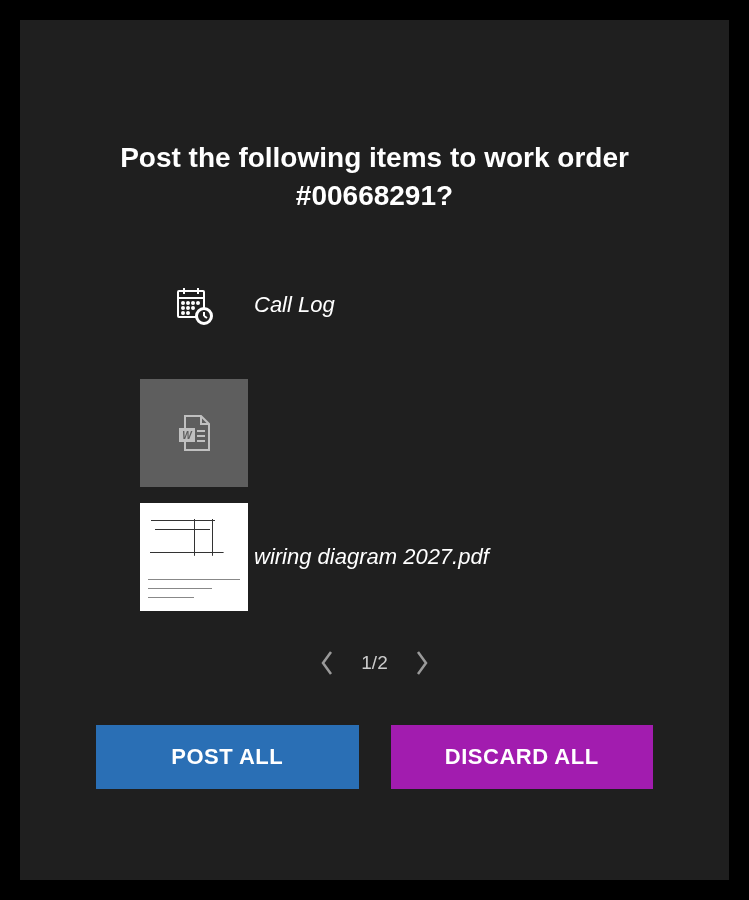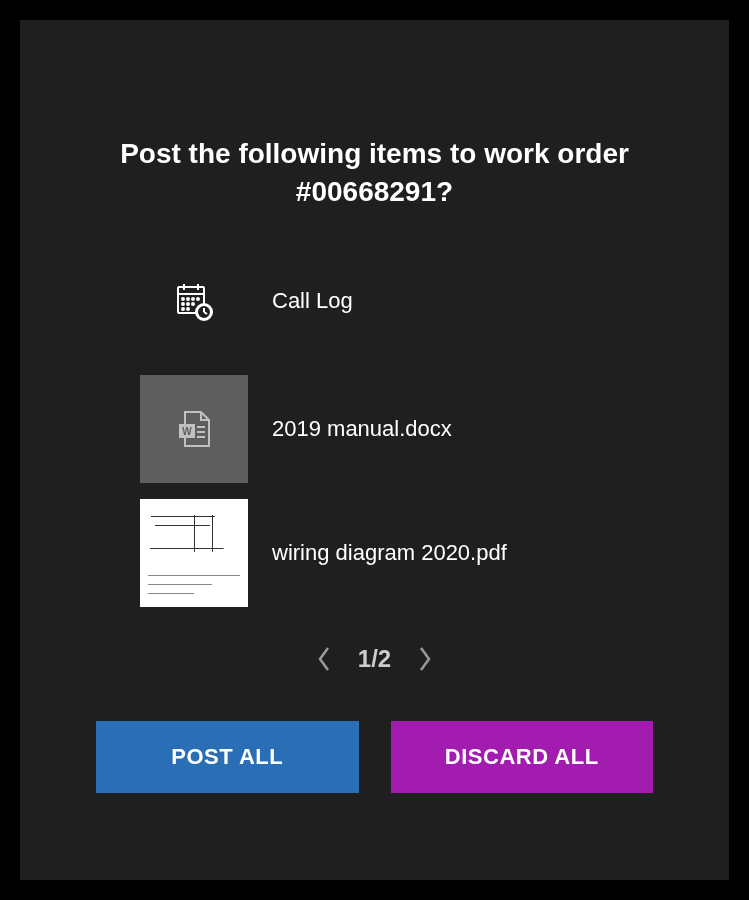--- a/index.html
+++ b/index.html
@@ -32,22 +32,23 @@
     }
     .items {
       display: flex;
       flex-direction: column;
       gap: 16px;
       padding-left: 80px;
     }
     .item {
       display: flex;
       align-items: center;
-      gap: 24px;
+      gap: 6px;
       min-height: 108px;
+      font-style: italic;
     }
     .item-icon, .item-thumb {
       width: 108px;
       height: 108px;
       display: flex;
       align-items: center;
       justify-content: center;
       flex-shrink: 0;
     }
     .item-icon svg { width: 40px; height: 40px; }
@@ -113,30 +114,30 @@
       margin-top: 38px;
       margin-bottom: 48px;
     }
     .pager-arrow {
       color: #9a9a9a;
       cursor: pointer;
       display: flex;
       align-items: center;
     }
     .pager-arrow svg { width: 16px; height: 28px; }
-    .pager-label { color: #ccc; font-size: 24px; font-weight: bold; }
+    .pager-label { color: #ccc; font-size: 19px; }
 
     .actions {
       display: flex;
       gap: 32px;
       padding: 0 36px;
     }
     .btn {
       flex: 1;
-      height: 72px;
+      height: 64px;
       display: flex;
       align-items: center;
       justify-content: center;
       font-size: 22px;
       font-weight: 700;
       letter-spacing: 0.5px;
       cursor: pointer;
       border: none;
       font-family: inherit;
     }
@@ -183,26 +184,25 @@
         <svg viewBox="0 0 42 42">
           <path d="M12 4 h16 l8 8 v26 h-24 z" fill="none" stroke="#c0c0c0" stroke-width="2"></path>
           <path d="M28 4 v8 h8" fill="none" stroke="#c0c0c0" stroke-width="2"></path>
           <rect x="6" y="16" width="16" height="14" fill="#c0c0c0"></rect>
           <text x="14" y="27" font-size="10" font-weight="700" fill="#5e5e5e" text-anchor="middle" font-family="Segoe UI, sans-serif">W</text>
           <line x1="24" y1="19" x2="32" y2="19" stroke="#c0c0c0" stroke-width="2"></line>
           <line x1="24" y1="24" x2="32" y2="24" stroke="#c0c0c0" stroke-width="2"></line>
           <line x1="24" y1="29" x2="32" y2="29" stroke="#c0c0c0" stroke-width="2"></line>
         </svg>
       </div>
-      <div class="item-label">2019 manual.docx</div>
     </div>
 
     <div class="item">
       <div class="item-thumb wiring-thumb"></div>
-      <div class="item-label">wiring diagram 2020.pdf</div>
+      <div class="item-label">wiring diagram 2027.pdf</div>
     </div>
 
   </div>
 
   <div class="pager">
     <div class="pager-arrow">
       <svg viewBox="0 0 16 28" fill="none" stroke="currentColor" stroke-width="2.5">
           <polyline points="12,3 4,14 12,25"></polyline>
         </svg>
     </div>

